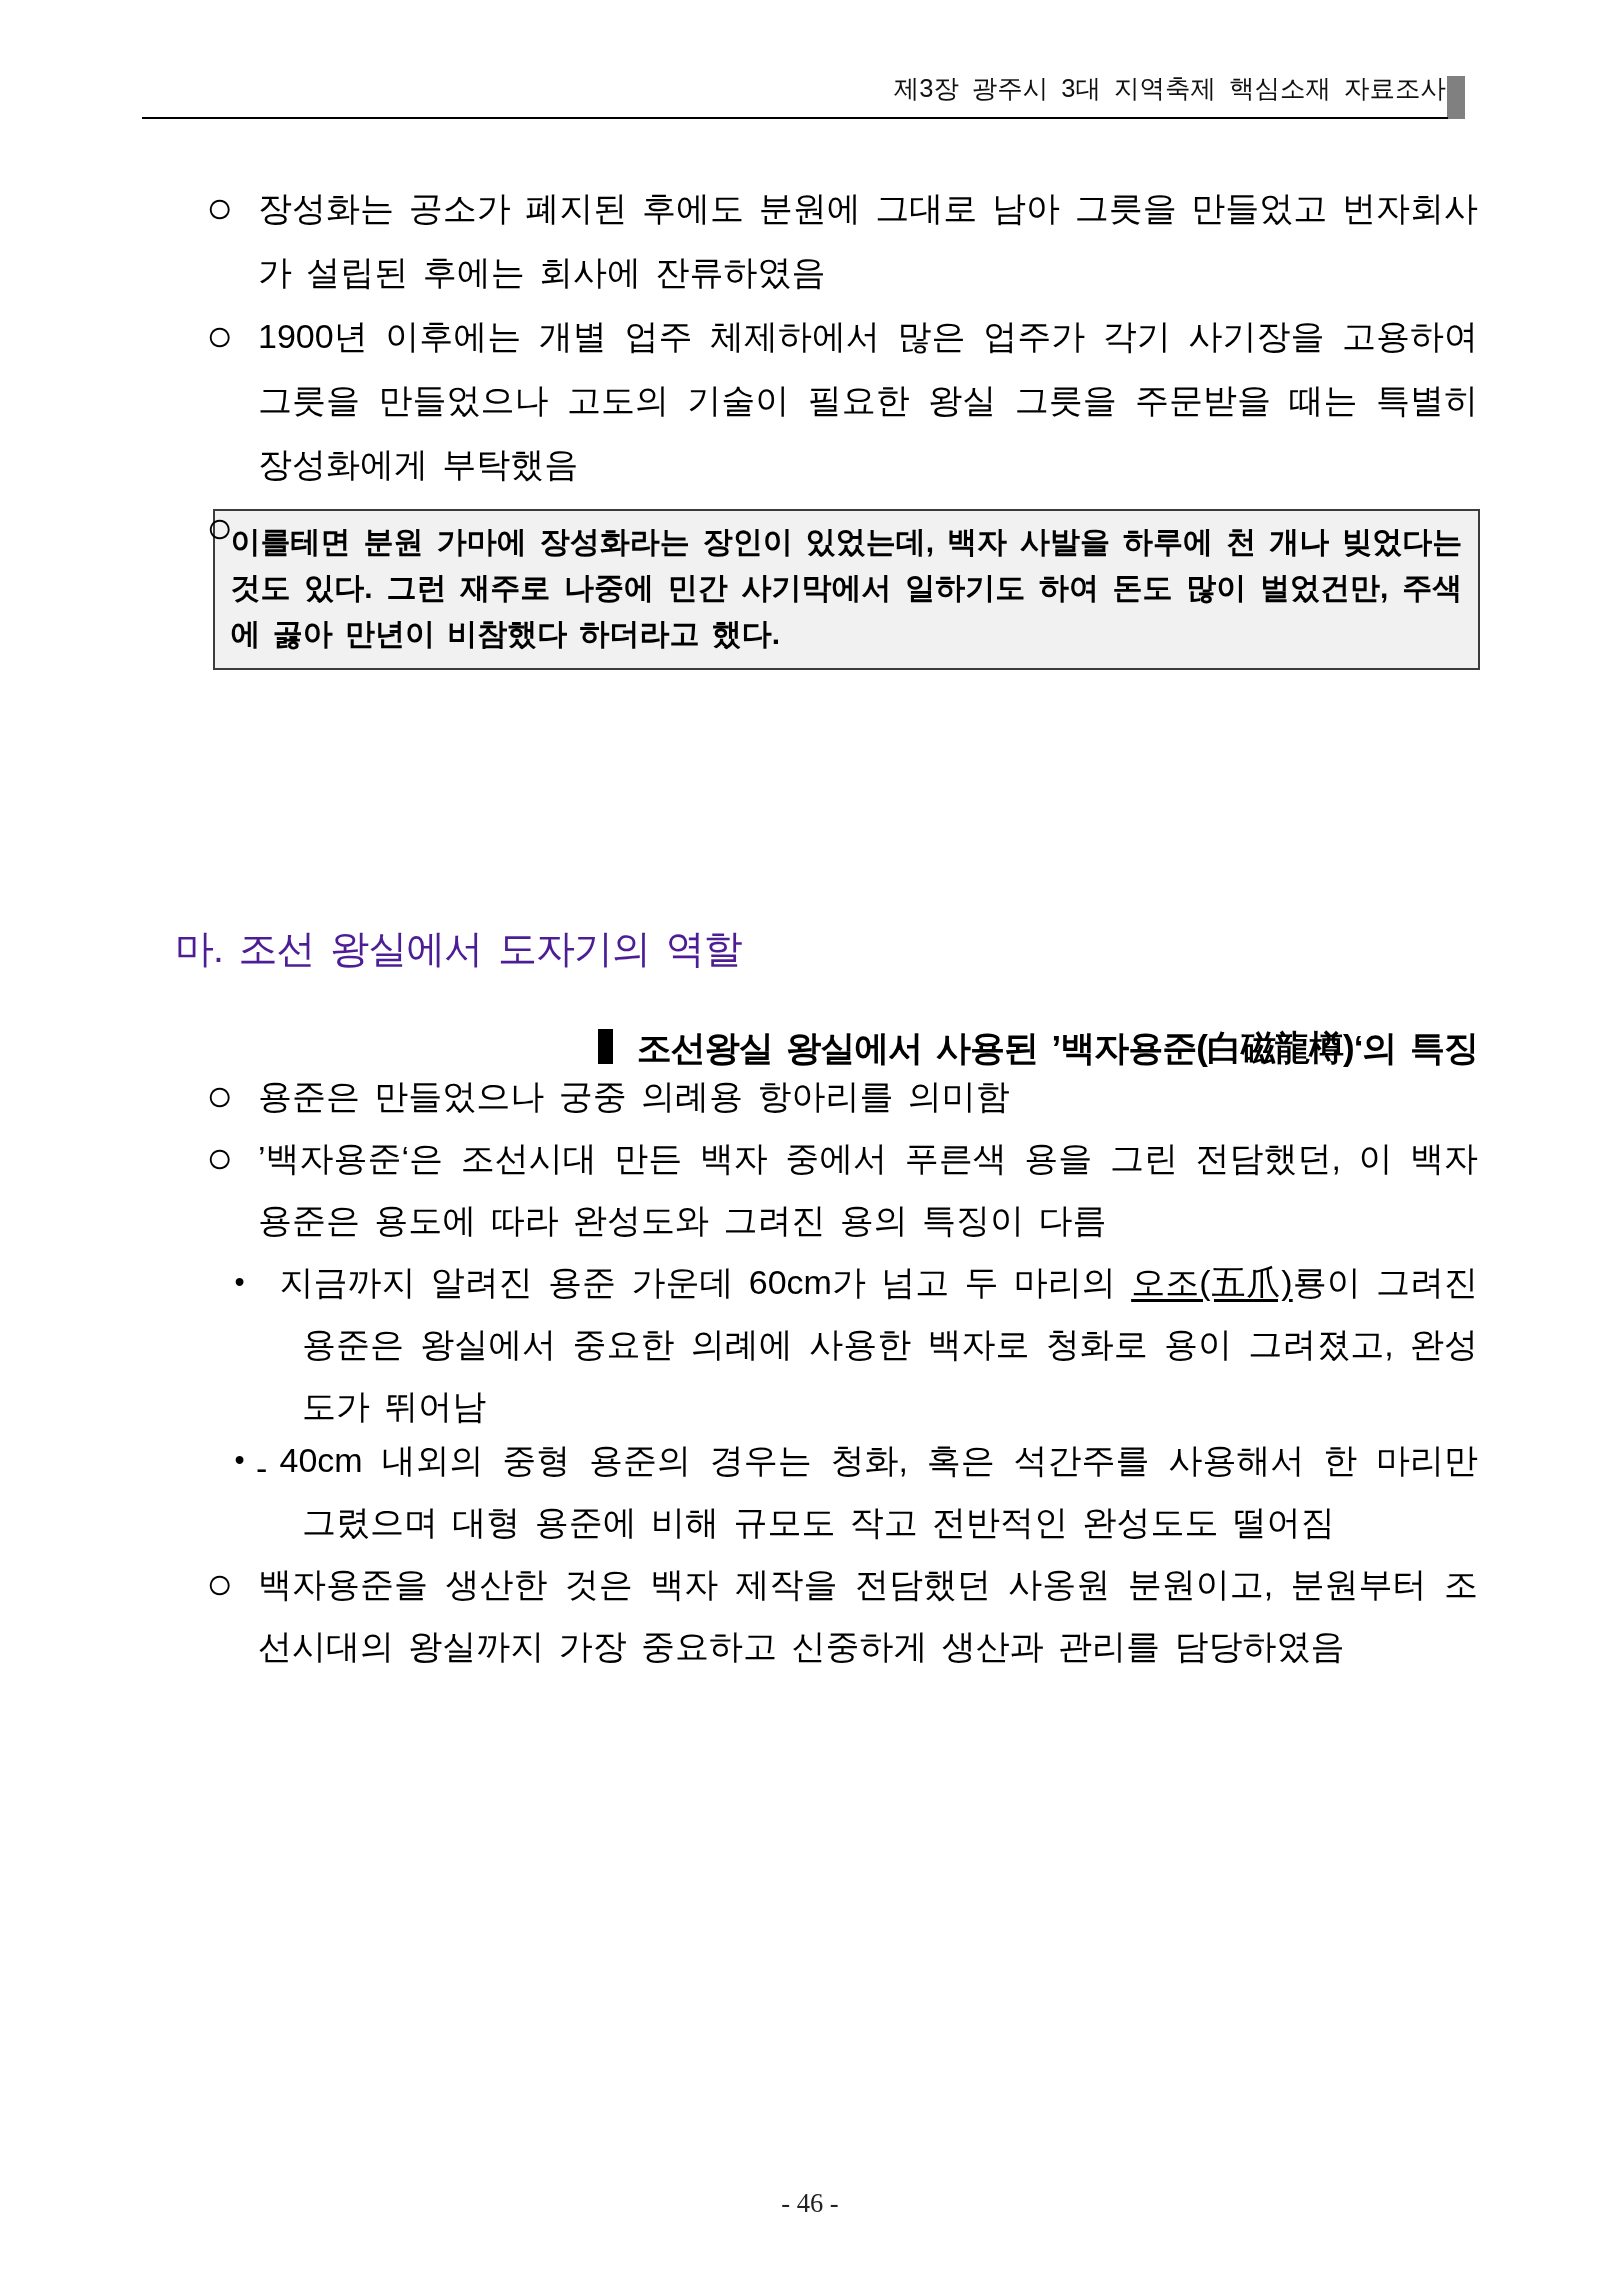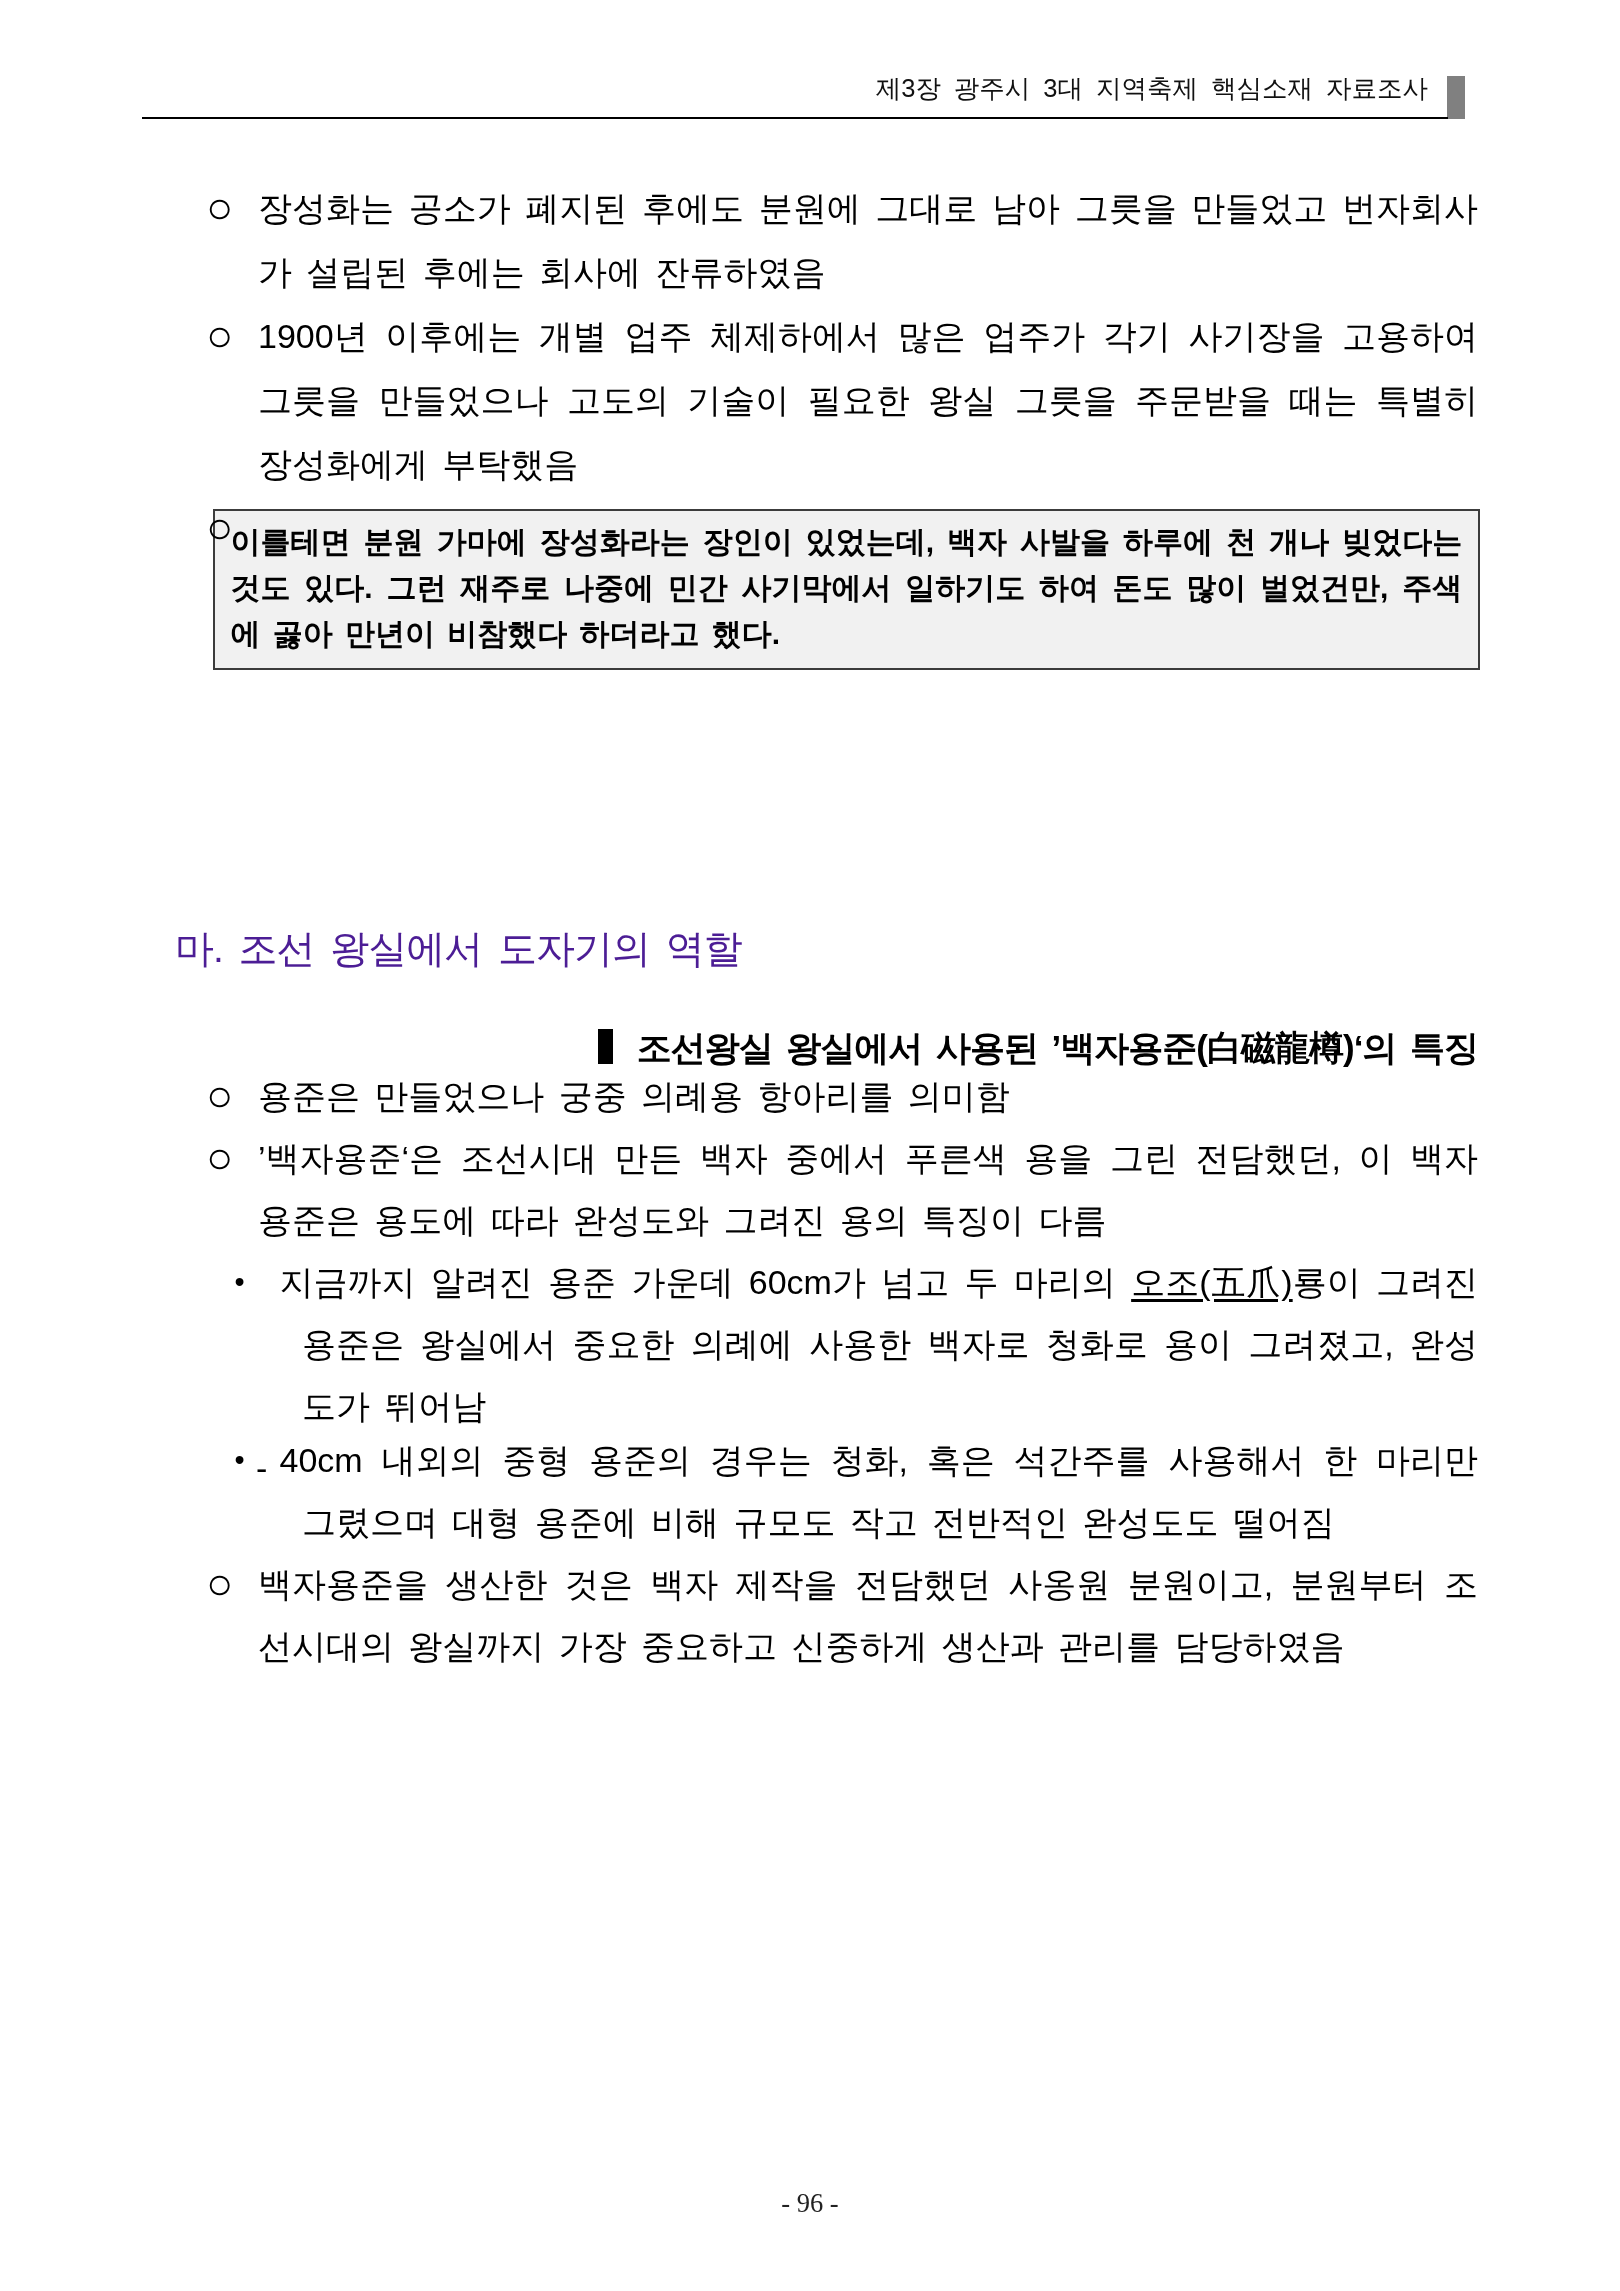--- a/index.html
+++ b/index.html
@@ -10,21 +10,21 @@
     background: #ffffff;
     font-family: "Liberation Sans", sans-serif;
     color: #000000;
     overflow: hidden;
   }
 
   
   .header-title {
     position: absolute;
     top: 71px;
-    right: 192px;
+    right: 174px;
     font-size: 25.5px;
     letter-spacing: 0px;
     word-spacing: 5.9px;
     color: #111111;
   }
   .header-bar {
     position: absolute;
     top: 76px;
     left: 1447px;
     width: 17.6px;
@@ -211,16 +211,16 @@
         <span>40cm 내외의 중형 용준의 경우는 청화, 혹은 석간주를 사용해서 한 마리만 그렸으며 대형 용준에 비해 규모도 작고 전반적인 완성도도 떨어짐</span>
       </li>
       <li class="lv1">
         <span class="m-circle">○</span>
         <span>백자용준을 생산한 것은 백자 제작을 전담했던 사옹원 분원이고, 분원부터 조선시대의 왕실까지 가장 중요하고 신중하게 생산과 관리를 담당하였음</span>
       </li>
     </ul>
 
   </div>
 
-  <div class="footer">- 96 -</div>
+  <div class="footer">- 46 -</div>
 
 </div>
 
 
 </body></html>

